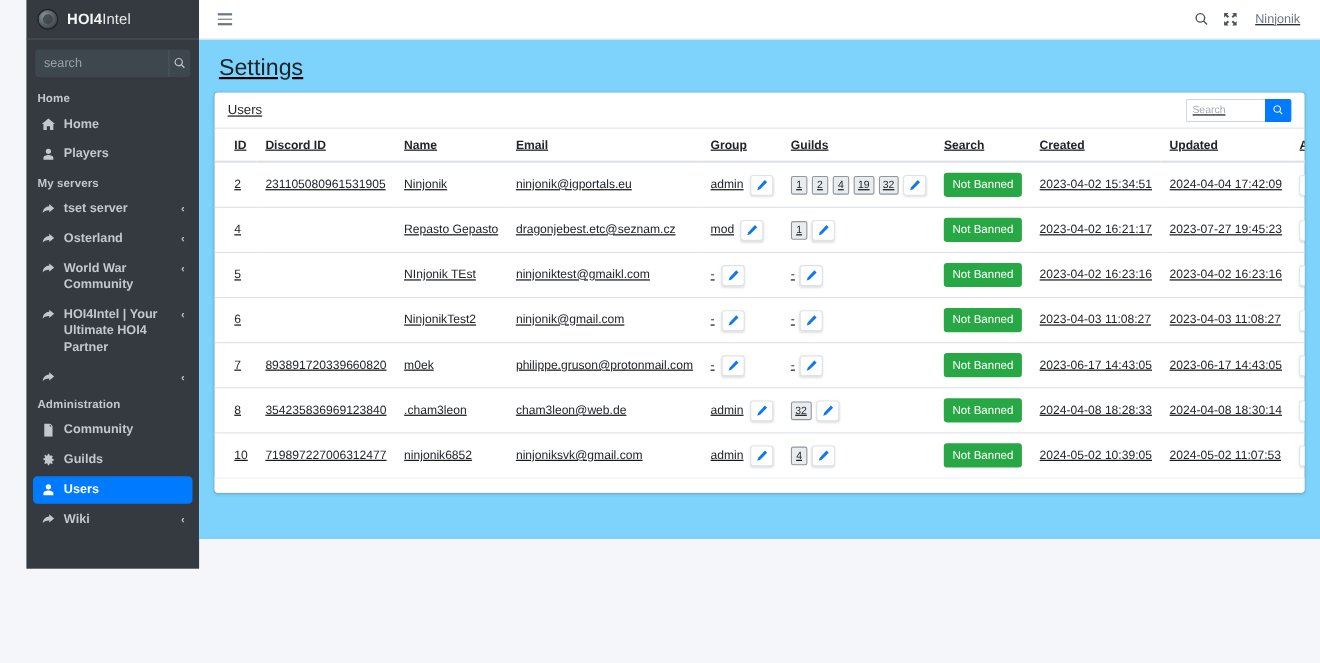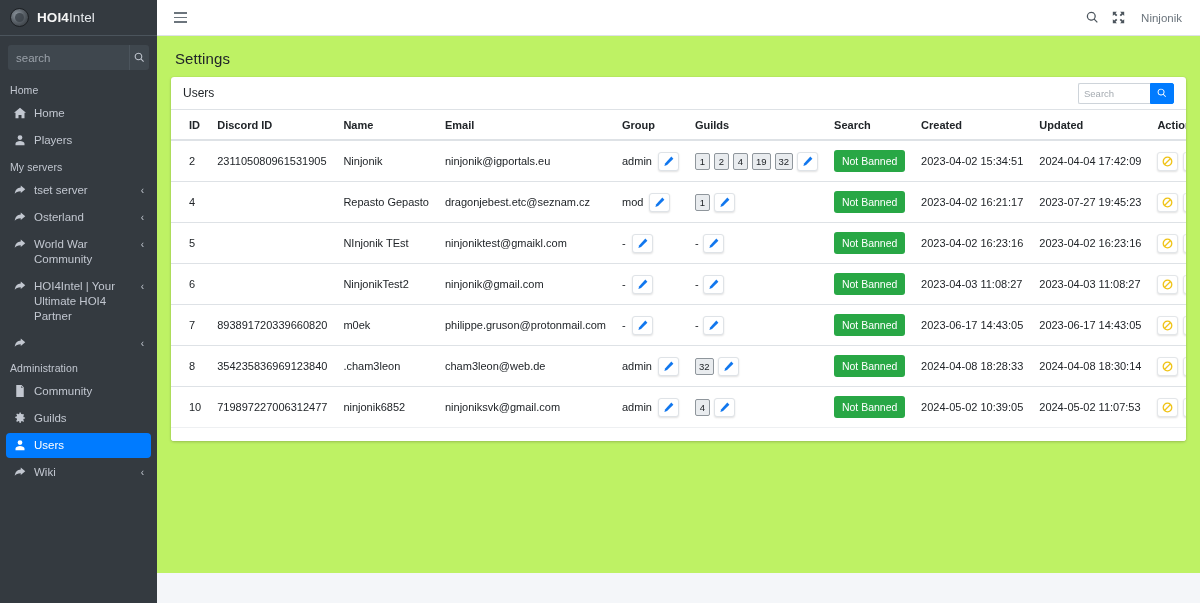--- a/index.html
+++ b/index.html
@@ -7,24 +7,25 @@
     margin: 0; padding: 0;
     width: 1200px; height: 603px;
     overflow: hidden;
     font-family: "Liberation Sans", sans-serif;
     background: #f4f6f9;
   }
   #app { display: flex; width: 1200px; height: 603px; }
 
   
   .sidebar {
-    width: 157px; min-width: 157px; height: 603px;
+    width: 157px; min-width: 157px; height: 517px;
     background: #343a40; color: #c2c7d0;
     display: flex; flex-direction: column;
     overflow: hidden;
+    margin-left: 24px;
   }
   .brand {
     height: 36px; display: flex; align-items: center; gap: 8px;
     padding: 0 10px;
     border-bottom: 1px solid #4b545c;
   }
   .brand-logo {
     width: 19px; height: 19px; border-radius: 50%;
     background: radial-gradient(circle at 35% 35%, #8f98a1 0%, #5a6168 45%, #2b3035 100%);
     border: 1px solid #1c1f23;
@@ -55,21 +56,21 @@
     font-family: "Liberation Sans", sans-serif;
   }
   .side-search input::placeholder { color: #9aa1a9; }
   .side-search .sbtn {
     width: 29px; display: flex; align-items: center; justify-content: center;
     border-left: 1px solid #4b545c;
     cursor: pointer;
   }
   .side-search .sbtn svg { width: 11px; height: 11px; }
 
-  .nav { padding: 4px 0 0 0; flex: 1 1 auto; }
+  .nav { padding: 4px 0 0 0; flex: 1 1 auto; font-weight: bold; }
   .nav-header {
     font-size: 10.5px; color: #c2c7d0;
     padding: 6px 10px 5px 10px;
     letter-spacing: .1px;
   }
   .nav-item {
     display: flex; align-items: flex-start; gap: 7px;
     margin: 0 6px 2px 6px;
     padding: 5px 7px;
     border-radius: 4px;
@@ -84,39 +85,39 @@
   .nav-item .ico svg { width: 12px; height: 12px; fill: #c2c7d0; }
   .nav-item .lbl { flex: 1 1 auto; padding-right: 8px; }
   .nav-item .chev {
     position: absolute; right: 7px; top: 5px;
     font-size: 10px; color: #c2c7d0; line-height: 15px;
   }
   .nav-item.active { background: #007bff; color: #fff; }
   .nav-item.active .ico svg { fill: #fff; }
 
   
-  .main { flex: 1 1 auto; height: 573px; background: #bef264; overflow: hidden; position: relative; }
+  .main { flex: 1 1 auto; height: 490px; background: #7dd3fc; overflow: hidden; position: relative; text-decoration: underline; }
   .topbar {
     height: 36px; background: #fff;
     display: flex; align-items: center;
     padding: 0 12px 0 14px;
     border-bottom: 1px solid #dee2e6;
   }
   .hamburger { display: flex; flex-direction: column; gap: 3px; cursor: pointer; padding: 3px; }
   .hamburger i { display: block; width: 13px; height: 1.6px; background: #6c757d; }
   .topbar-spacer { flex: 1 1 auto; }
   .topbar-icon {
     width: 26px; height: 26px; display: flex; align-items: center; justify-content: center;
     cursor: pointer; color: #6c757d;
   }
   .topbar-icon svg { width: 13px; height: 13px; fill: #4b545c; }
   .topbar-user { font-size: 11.5px; color: #6c757d; padding: 0 6px 0 10px; cursor: pointer; }
 
   .content-header { padding: 14px 18px 10px 18px; }
-  .page-title { font-size: 15px; font-weight: 400; color: #212529; margin: 0; letter-spacing: .1px; }
+  .page-title { font-size: 21px; font-weight: 400; color: #212529; margin: 0; letter-spacing: .1px; }
 
   .card {
     margin: 0 14px;
     background: #fff;
     border-radius: 3px;
     box-shadow: 0 0 1px rgba(0,0,0,.125), 0 1px 3px rgba(0,0,0,.2);
     overflow: hidden;
   }
   .card-header {
     height: 33px; display: flex; align-items: center;

